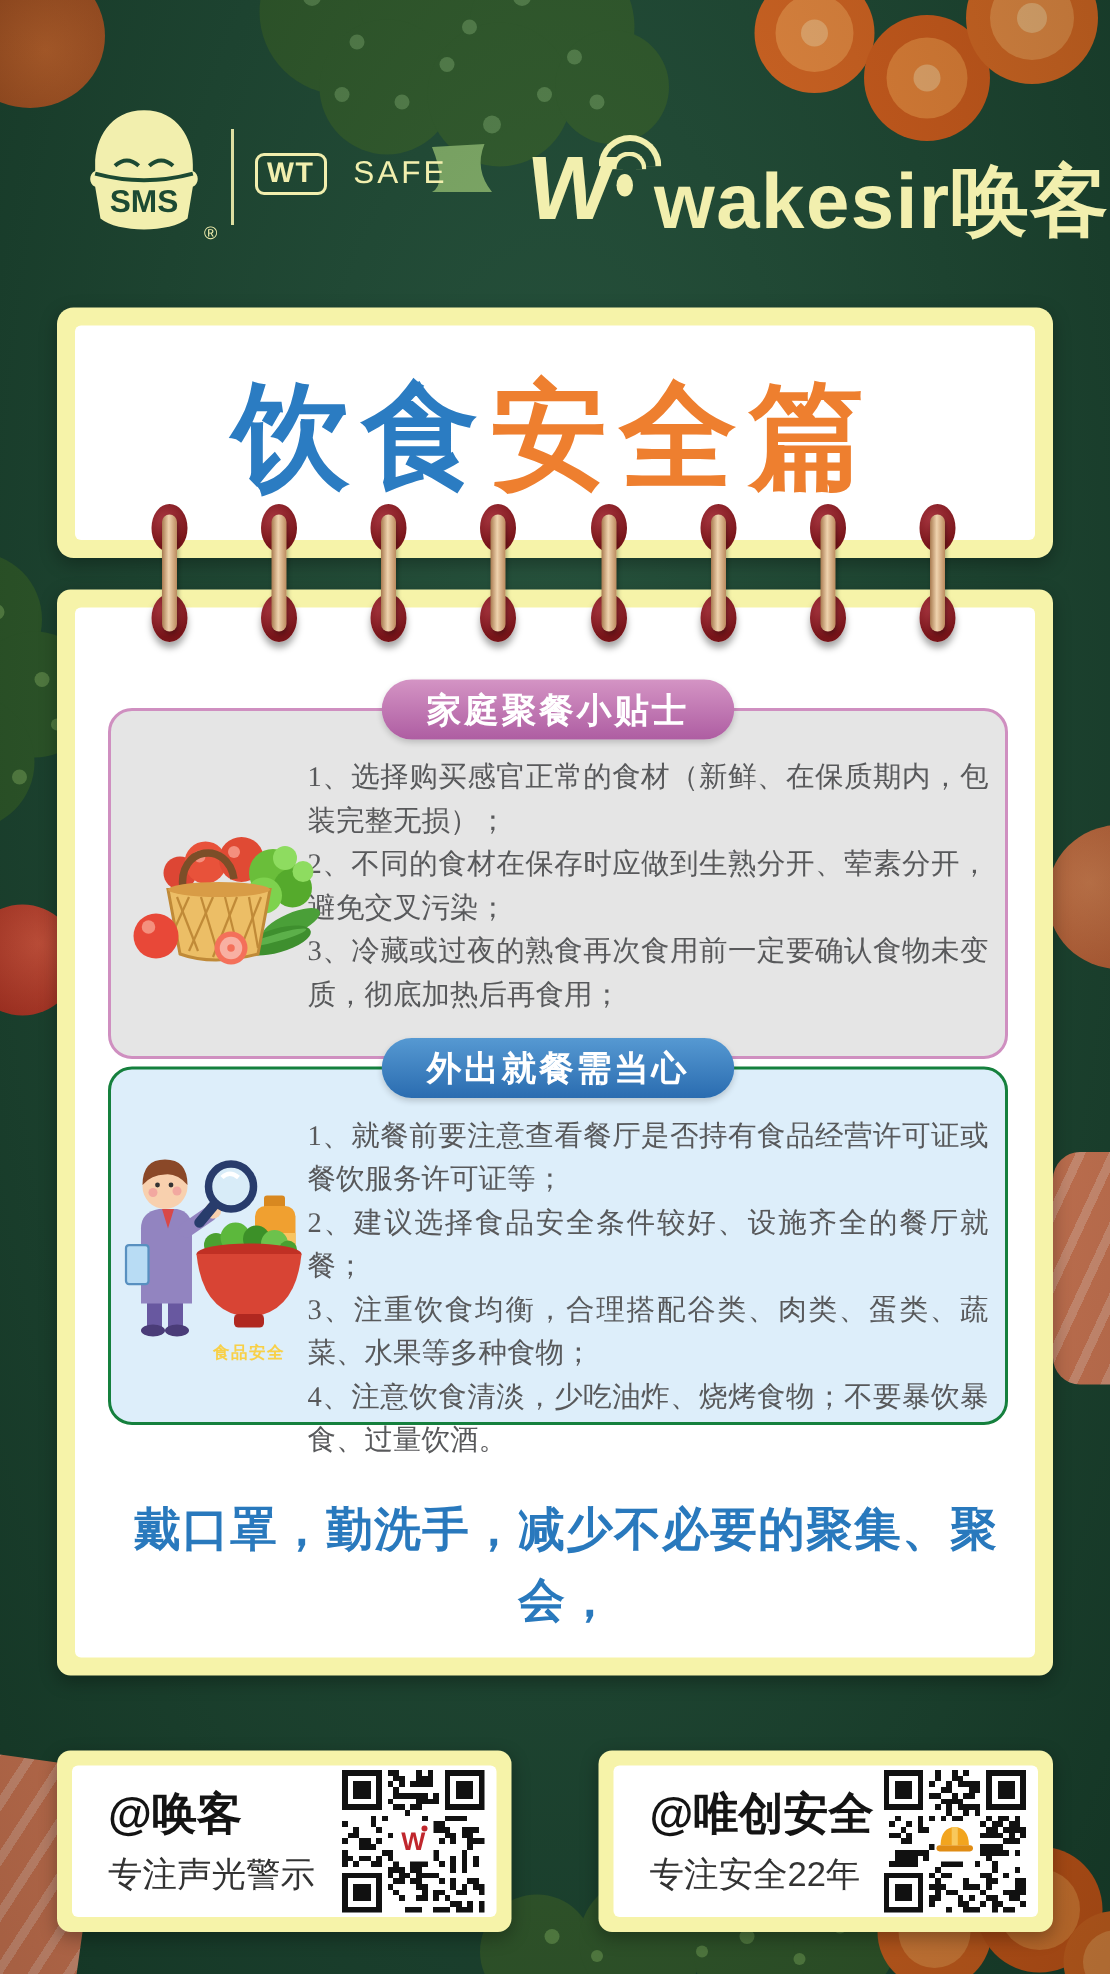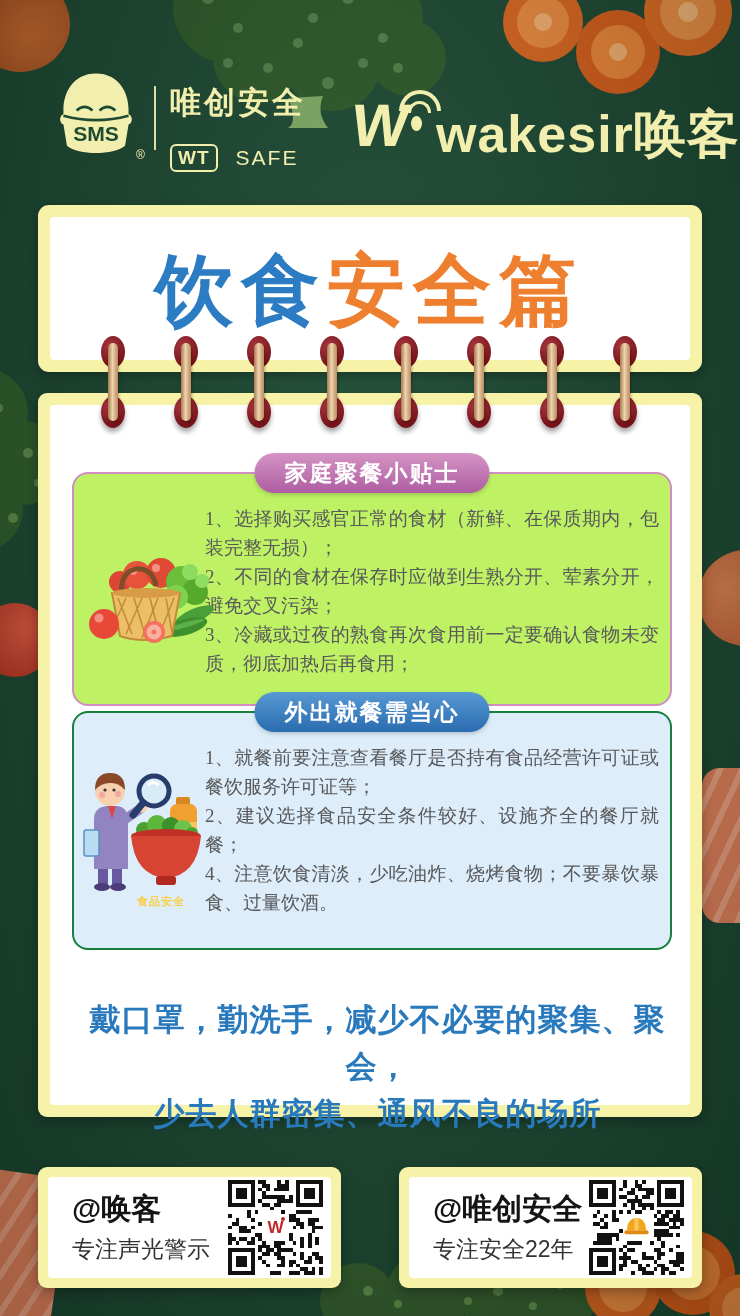--- a/index.html
+++ b/index.html
@@ -39,34 +39,34 @@
   .t-orange{color:#ee7f2f;}
   
   .ring{position:absolute;width:26px;height:92px;top:336px;z-index:3;}
   .hole{position:absolute;left:1px;width:24px;height:32px;border-radius:50%;
         background:radial-gradient(circle at 38% 32%, #a83640, #771419 70%);}
   .hole.top{top:0}.hole.bot{bottom:0;box-shadow:0 4px 5px rgba(0,0,0,0.35);}
   .bar{position:absolute;left:8px;top:7px;width:10px;height:78px;border-radius:5px;
        background:linear-gradient(90deg,#a87a50,#efd3ae 45%,#bb8a5e);box-shadow:1px 2px 3px rgba(0,0,0,0.3);}
   
   .tipbox{position:absolute;border-radius:16px;z-index:2;}
-  .tipbox.pink{left:72px;top:472px;width:596px;height:230px;background:#bef264;border:2px solid #cf8fc0;}
+  .tipbox.pink{left:72px;top:472px;width:596px;height:230px;background:#e5e5e5;border:2px solid #cf8fc0;}
   .tipbox.blue{left:72px;top:711px;width:596px;height:235px;background:#ddeefa;border:2px solid #15803d;}
   .pill{position:absolute;left:50%;top:-21px;transform:translateX(-50%);
         height:40px;line-height:40px;padding:0 30px;border-radius:21px;
         color:#fff;font-size:23px;font-weight:700;letter-spacing:2px;white-space:nowrap;
         box-shadow:0 2px 4px rgba(0,0,0,0.18);}
   .pill.pink{background:linear-gradient(180deg,#d494c4,#ae5da2);}
   .pill.blue{background:linear-gradient(180deg,#5699d2,#2a6cb0);}
   .tiptext{position:absolute;left:131px;top:30px;width:454px;color:#58595b;font-size:19px;line-height:29px;text-align:justify;}
   .tiptext p{margin:0;font-family:Liberation Serif, serif;}
   .illus{position:absolute;}
   .illus-basket{left:8px;top:74px;width:135px;height:100px;}
   .illus-man{left:8px;top:51px;width:185px;height:152px;}
-  .bowl-label{position:absolute;left:55px;top:130px;width:58px;
+  .bowl-label{position:absolute;left:55px;top:130px;width:58px;text-align:center;
               color:#f8d048;font-size:11px;font-weight:700;letter-spacing:1px;}
   
   .slogan{position:absolute;left:50px;right:50px;top:996px;z-index:2;text-align:center;
           color:#2979bd;font-size:31px;font-weight:800;line-height:47px;letter-spacing:1px;padding-left:15px;}
   
   .fcard{top:1167px;height:121px;width:303px;}
   .fcard .inner{inset:10px;}
   .fcard-left{left:38px;}
   .fcard-right{left:399px;}
   .handle{position:absolute;left:24px;top:12px;font-size:30px;font-weight:800;color:#141414;}
@@ -182,21 +182,20 @@
     <path d="M13 52 Q 50 62 87 52" stroke="#1c4a33" stroke-width="3" fill="none"></path>
     <path d="M28 46 Q 37 38 46 46" stroke="#1c4a33" stroke-width="3" fill="none"></path>
     <path d="M54 46 Q 63 38 72 46" stroke="#1c4a33" stroke-width="3" fill="none"></path>
     <text x="50" y="81" text-anchor="middle" font-size="24" font-weight="bold" fill="#1c4a33" font-family="Liberation Sans, sans-serif">SMS</text>
   </svg>
   <span class="header-el reg" style="left:136px;top:148px;">®</span>
 
   <div class="header-el brand-divider" style="left:154px;top:86px;"></div>
 
   <div class="header-el" style="left:170px;top:82px;">
-    <div class="brand-cn">唯创安全</div>
     <div class="brand-en">
       <span class="wt-box">WT</span>
       <span class="safe-txt">SAFE</span>
     </div>
   </div>
 
   <div class="w-mark">
     <span class="w">W</span>
     <span class="w-dot"></span>
     <span class="w-arc1"></span>
@@ -303,20 +302,21 @@
         <circle cx="72" cy="84" r="7.5" fill="#f8b0a2"></circle>
         <circle cx="72" cy="84" r="2.5" fill="#f4705a"></circle>
     </svg>
   </div>
 
   <div class="tipbox blue">
     <div class="pill blue">外出就餐需当心</div>
     <div class="tiptext">
       <p>1、就餐前要注意查看餐厅是否持有食品经营许可证或餐饮服务许可证等；</p>
       <p>2、建议选择食品安全条件较好、设施齐全的餐厅就餐；</p>
+      <p>3、注重饮食均衡，合理搭配谷类、肉类、蛋类、蔬菜、水果等多种食物；</p>
       <p>4、注意饮食清淡，少吃油炸、烧烤食物；不要暴饮暴食、过量饮酒。</p>
     </div>
     <div class="illus illus-man">
       <svg viewBox="0 0 185 152" width="185" height="152">
 
         <rect x="88" y="33" width="14" height="10" rx="2" fill="#d88820" transform="translate(6,0)"></rect>
         <rect x="88" y="40" width="27" height="52" rx="7" fill="#f0a030"></rect>
         <rect x="88" y="58" width="27" height="18" fill="#f8c460"></rect>
         <circle cx="101" cy="67" r="6" fill="#e89028"></circle>
 
@@ -350,21 +350,20 @@
           <path d="M49 72 Q53 112 84 114 Q115 112 119 72 Z" fill="#d84434"></path>
           <rect x="74" y="112" width="20" height="9" rx="3" fill="#b02820"></rect>
         </g>
       </svg>
       <div class="bowl-label">食品安全</div>
     </div>
   </div>
 
   <div class="slogan">
     <div>戴口罩，勤洗手，减少不必要的聚集、聚会，</div>
-    <div>少去人群密集、通风不良的场所</div>
   </div>
 
   <div class="ycard fcard fcard-left">
     <div class="inner">
       <div class="handle">@唤客</div>
       <div class="tagline">专注声光警示</div>
       <div class="qr" id="qr-left">
           <svg viewBox="0 0 25 25" shape-rendering="crispEdges">
             <rect x="0" y="0" width="25" height="25" fill="#fff"></rect>
             <rect x="8" y="0" width="1" height="1" fill="#111"></rect>

